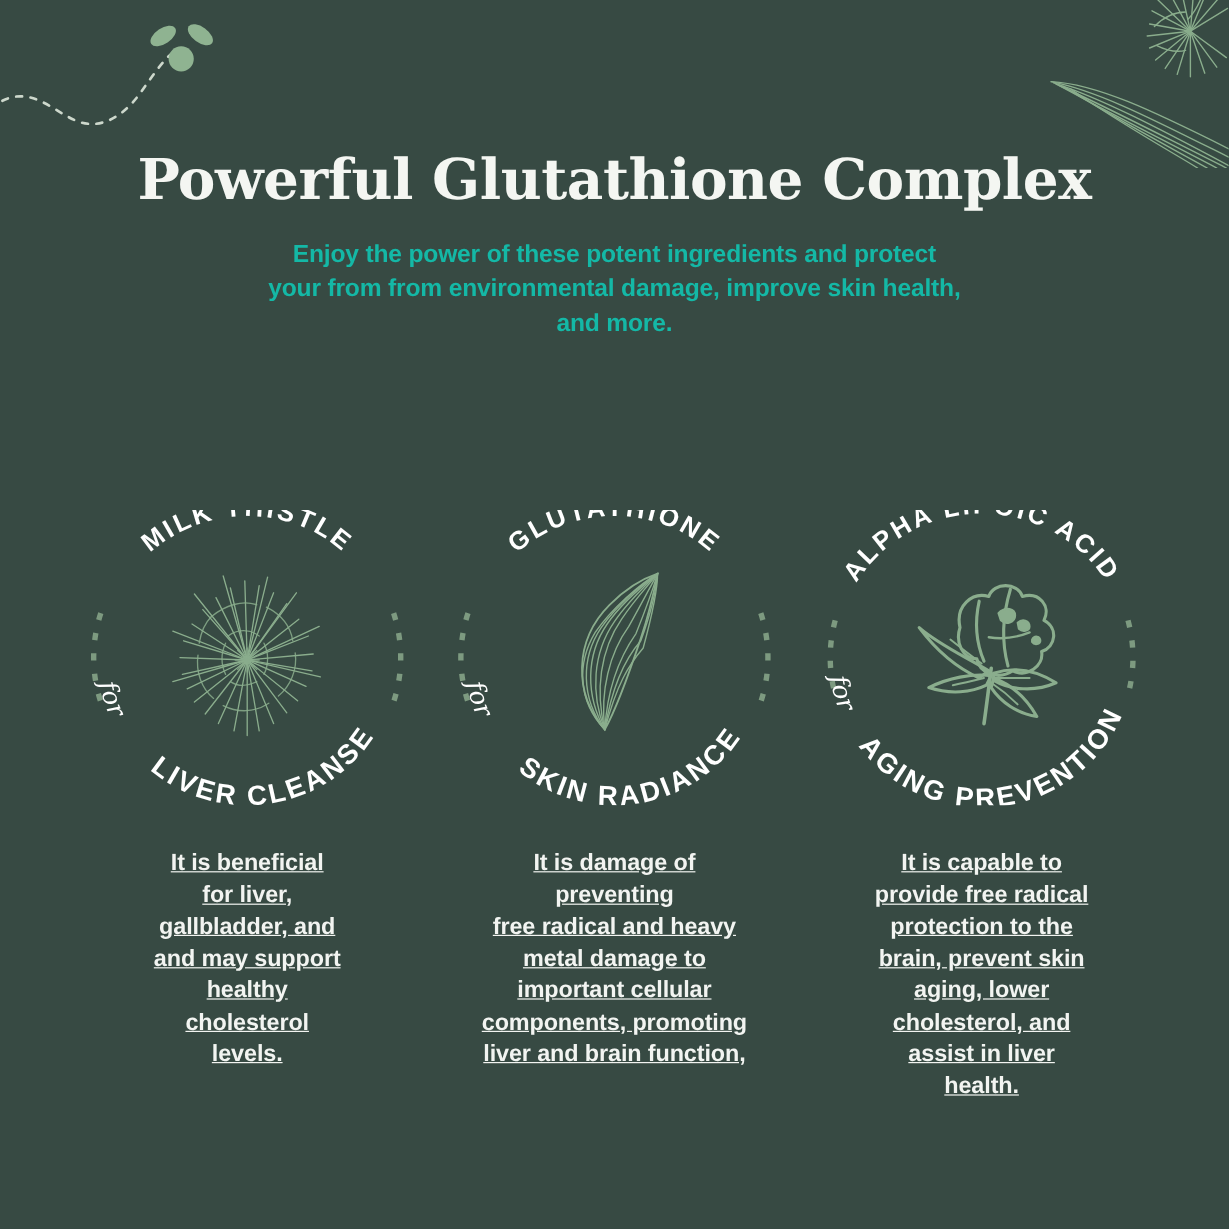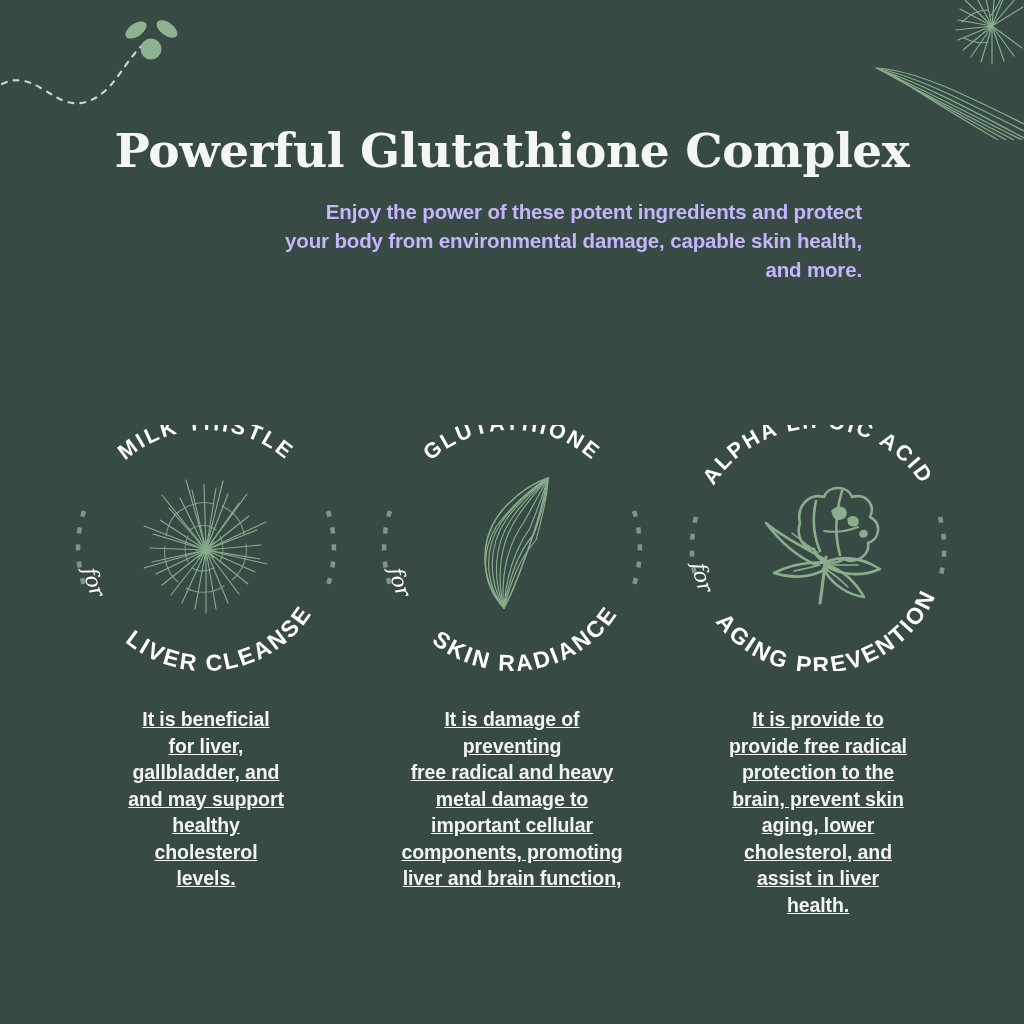--- a/index.html
+++ b/index.html
@@ -52,23 +52,22 @@
     color: #f4f6f2;
     margin: 0;
     line-height: 1.08;
   }
   #subtitle {
     margin: 20px auto 0;
     width: 700px;
     font-size: 20.5px;
     font-weight: 700;
     line-height: 1.43;
-    color: #c4b5fd;
+    color: #14b8a6;
     letter-spacing: -0.15px;
-    text-align: right;
   }
   #subtitle .sub-line { display: block; }
 
   
   #badges-row {
     position: absolute;
     left: 0; top: 425px;
     width: 1024px;
     display: flex;
     justify-content: center;
@@ -177,21 +176,21 @@
         <path d="M-28 12 C-20 16 -12 18 -4 16"></path>
         <path d="M10 -30 C6 -20 2 -14 -2 -10"></path>
       </g>
     </g>
   </svg>
 
   <div id="header">
     <h1 id="page-title">Powerful Glutathione Complex</h1>
     <p id="subtitle">
       <span class="sub-line">Enjoy the power of these potent ingredients and protect</span>
-      <span class="sub-line">your body from environmental damage, capable skin health,</span>
+      <span class="sub-line">your from from environmental damage, improve skin health,</span>
       <span class="sub-line">and more.</span>
     </p>
   </div>
 
   <div id="badges-row">
 
     <div class="badge">
       <svg class="badge-ring" width="306" height="246" viewBox="0 0 306 246">
         <defs>
           <path id="arc-top-1" d="M 33 123 A 120 118 0 0 1 273 123"></path>
@@ -367,21 +366,21 @@
       <span class="desc-line">It is damage of</span>
       <span class="desc-line">preventing</span>
       <span class="desc-line">free radical and heavy</span>
       <span class="desc-line">metal damage to</span>
       <span class="desc-line">important cellular</span>
       <span class="desc-line">components, promoting</span>
       <span class="desc-line">liver and brain function,</span>
     </div>
 
     <div class="desc-col">
-      <span class="desc-line">It is provide to</span>
+      <span class="desc-line">It is capable to</span>
       <span class="desc-line">provide free radical</span>
       <span class="desc-line">protection to the</span>
       <span class="desc-line">brain, prevent skin</span>
       <span class="desc-line">aging, lower</span>
       <span class="desc-line">cholesterol, and</span>
       <span class="desc-line">assist in liver</span>
       <span class="desc-line">health.</span>
     </div>
   </div>
 </div>

